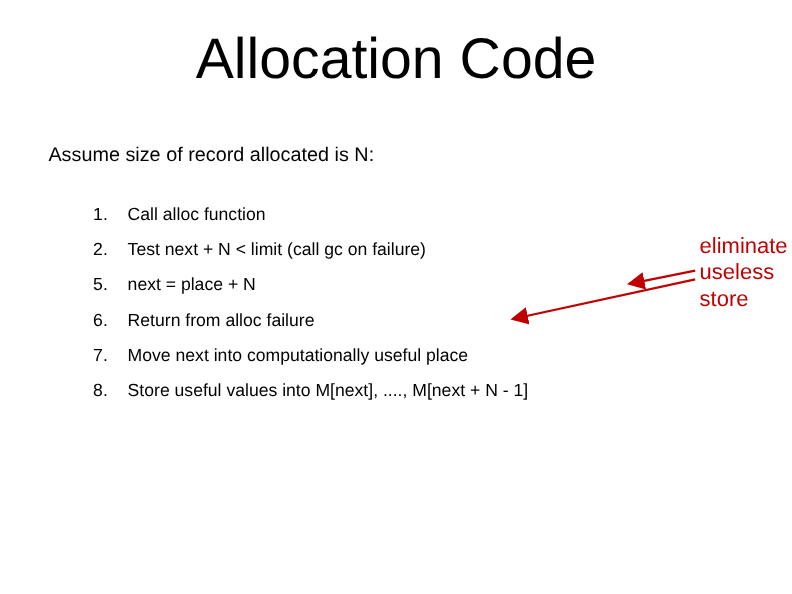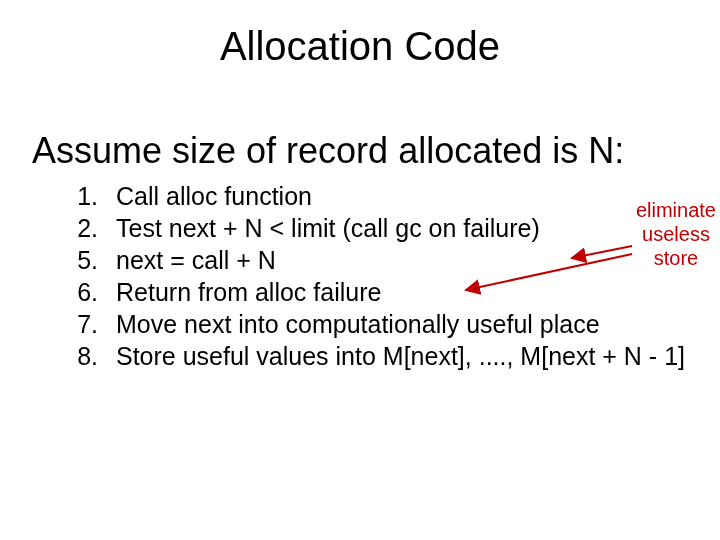--- a/index.html
+++ b/index.html
@@ -17,53 +17,52 @@
     width: 720px;
     height: 540px;
     box-sizing: border-box;
   }
   .title {
     position: absolute;
     top: 24px;
     left: 0;
     width: 720px;
     text-align: center;
-    font-size: 40px;
+    font-size: 52px;
     font-weight: 400;
   }
   .subhead {
     position: absolute;
     top: 130px;
-    left: 32px;
-    font-size: 36px;
+    left: 44px;
+    font-size: 18px;
   }
   .list {
     position: absolute;
     top: 180px;
     left: 64px;
-    font-size: 25px;
+    font-size: 16px;
     line-height: 32px;
   }
   .row {
     white-space: nowrap;
   }
   .num {
     display: inline-block;
     width: 34px;
     text-align: right;
     margin-right: 18px;
   }
   .annotation {
     position: absolute;
-    top: 198px;
+    top: 212px;
     right: 4px;
     color: #c00000;
     font-size: 20px;
     line-height: 24px;
-    text-align: center;
   }
   .arrows {
     position: absolute;
     top: 0;
     left: 0;
     width: 720px;
     height: 540px;
     pointer-events: none;
   }
 </style>
@@ -77,21 +76,21 @@
   <div class="subhead">Assume size of record allocated is N:</div>
 
   <div class="list">
     <div class="row">
       <span class="num">1.</span><span>Call alloc function</span>
     </div>
     <div class="row">
       <span class="num">2.</span><span>Test next + N &lt; limit   (call gc on failure)</span>
     </div>
     <div class="row">
-      <span class="num">5.</span><span>next = call + N</span>
+      <span class="num">5.</span><span>next = place + N</span>
     </div>
     <div class="row">
       <span class="num">6.</span><span>Return from alloc failure</span>
     </div>
     <div class="row">
       <span class="num">7.</span><span>Move next into computationally useful place</span>
     </div>
     <div class="row">
       <span class="num">8.</span><span>Store useful values into M[next], ...., M[next + N - 1]</span>
     </div>

